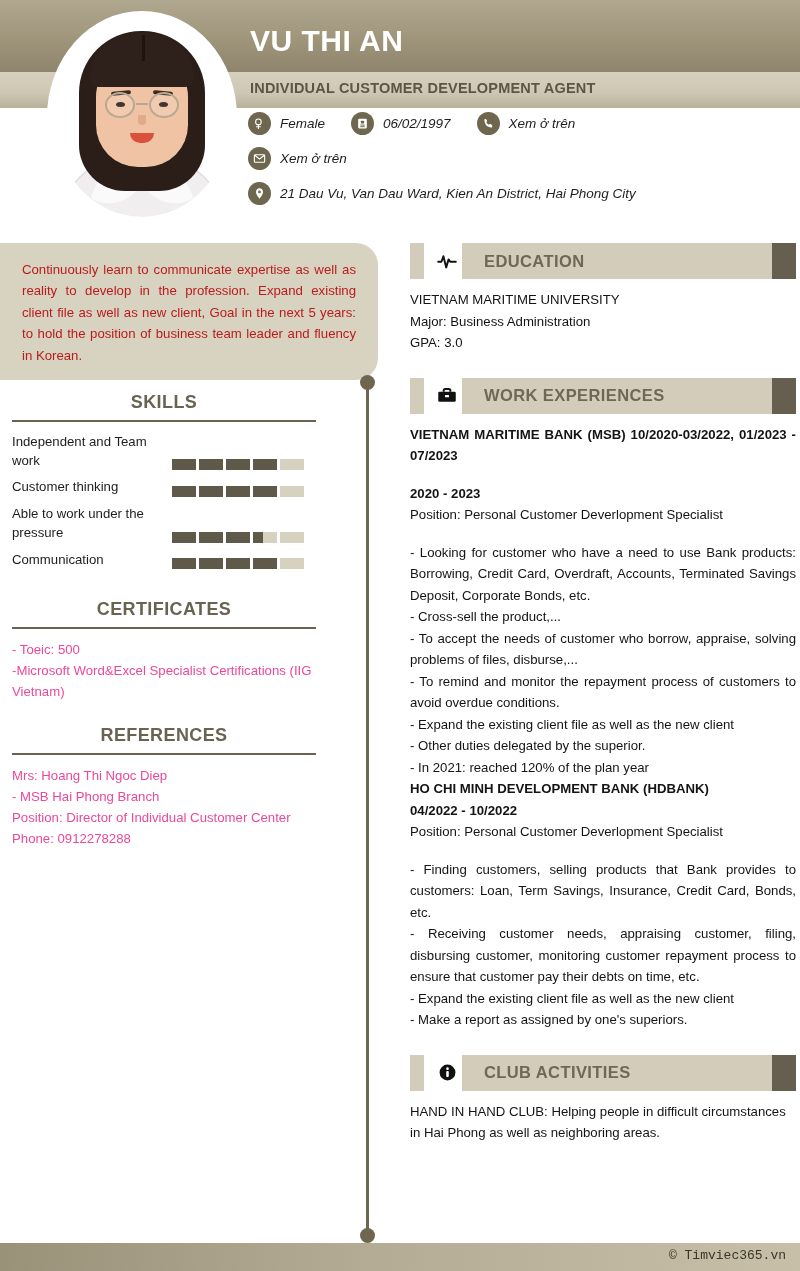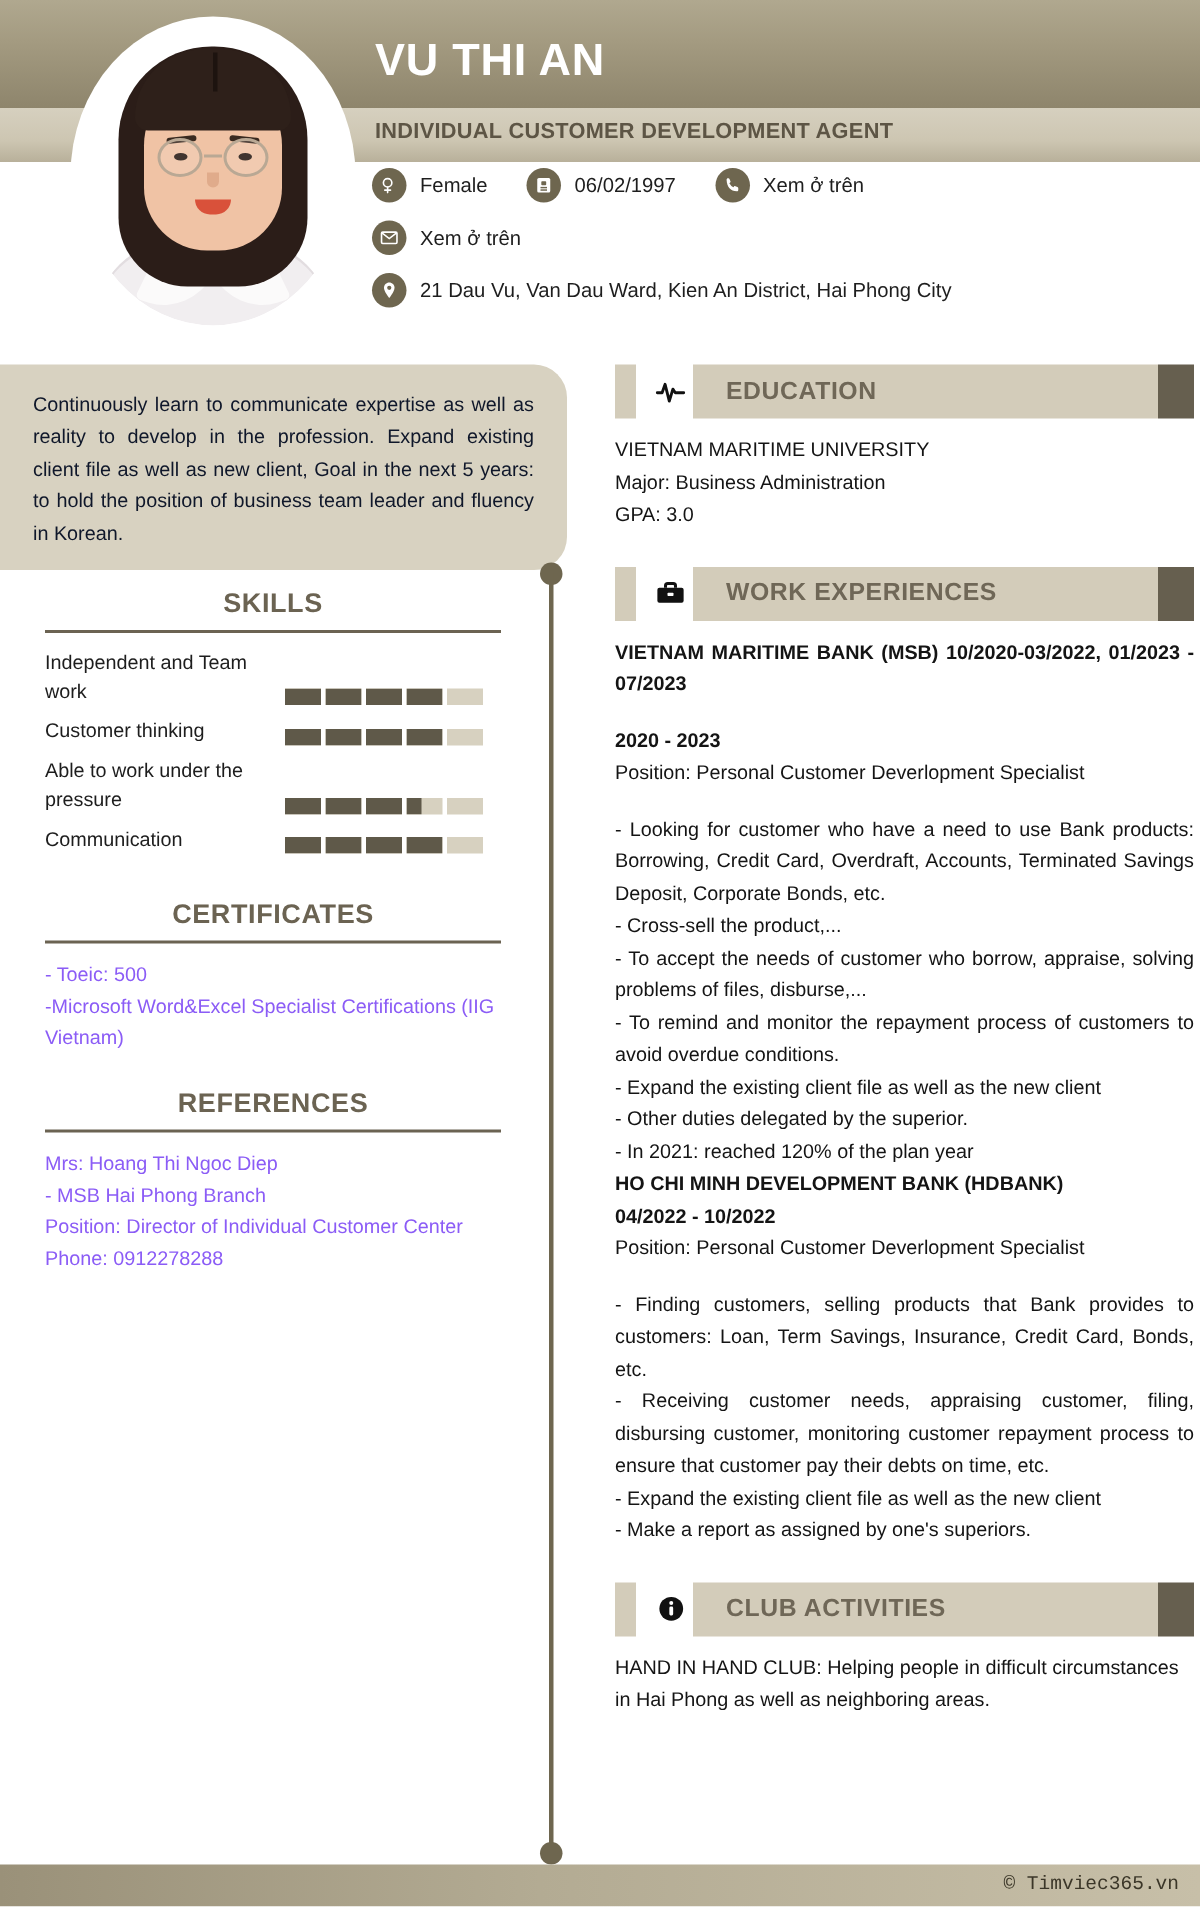--- a/index.html
+++ b/index.html
@@ -82,61 +82,61 @@
   .p-glassL, .p-glassR {
     position:absolute; top:75px; width:30px; height:26px;
     border:2px solid #b9a894; border-radius:50%; background: rgba(255,255,255,0.12);
   }
   .p-glassL { left:52px; } .p-glassR { right:52px; }
   .p-bridge { position:absolute; top:86px; left:50%; transform:translateX(-50%); width:12px; height:2px; background:#b9a894; }
   .p-nose { position:absolute; top:98px; left:50%; transform:translateX(-50%); width:8px; height:10px; background:#e0ab8b; border-radius:0 0 6px 6px; }
   .p-mouth { position:absolute; top:116px; left:50%; transform:translateX(-50%); width:24px; height:10px; background:#d9513a; border-radius:0 0 14px 14px; }
 
   
-  .contacts { position: absolute; left: 248px; top: 112px; width: 540px; }
+  .contacts { position: absolute; left: 248px; top: 112px; width: 540px; font-style: italic; }
   .c-row { display: flex; align-items: center; margin-bottom: 12px; }
   .c-item { display: flex; align-items: center; margin-right: 26px; }
   .c-ico {
     width: 23px; height: 23px; border-radius: 50%;
     background: #6e664f; color: #fff;
     display: flex; align-items: center; justify-content: center;
     font-size: 12px; flex: none; margin-right: 9px;
   }
   .c-ico svg { display: block; }
   .c-txt { font-size: 13.5px; color: #1e1e1e; white-space: nowrap; }
 
   
   .summary {
     position: absolute; left: 0; top: 243px; width: 378px; min-height: 125px;
     background: #d8d2c1; border-radius: 0 22px 22px 0;
     padding: 16px 22px 14px 22px;
   }
   .summary p {
-    font-size: 13.2px; line-height: 1.62; color: #0f172a; text-align: justify;
+    font-size: 13.2px; line-height: 1.62; color: #b91c1c; text-align: justify;
   }
 
   
   .tl-line { position: absolute; left: 366px; top: 382px; width: 3px; height: 852px; background: #6e664f; }
   .tl-dot-top { position: absolute; left: 360px; top: 375px; width: 15px; height: 15px; border-radius: 50%; background: #6e664f; }
   .tl-dot-bot { position: absolute; left: 360px; top: 1228px; width: 15px; height: 15px; border-radius: 50%; background: #6e664f; }
 
   
-  .left { position: absolute; left: 30px; top: 392px; width: 304px; }
+  .left { position: absolute; left: 12px; top: 392px; width: 304px; }
   .l-head {
     font-size: 18px; font-weight: bold; color: #6b6352;
     text-align: center; letter-spacing: 0.4px; padding-bottom: 7px;
   }
   .l-rule { height: 2px; background: #6b6352; margin-bottom: 11px; }
   .skill-row { display: flex; align-items: flex-end; margin-bottom: 8px; }
   .skill-name { font-size: 13.2px; color: #1d1d1d; width: 160px; line-height: 1.42; }
   .skill-bar { display: flex; gap: 3px; margin-top: 3px; }
   .seg { width: 24px; height: 11px; background: #d7d1c0; position: relative; overflow: hidden; }
   .seg > i { position: absolute; left:0; top:0; bottom:0; background: #5f5949; display:block; }
   .block-gap { height: 22px; }
-  .l-body { font-size: 13.2px; color: #8b5cf6; line-height: 1.52; }
+  .l-body { font-size: 13.2px; color: #ec4899; line-height: 1.52; }
   .l-body div { margin-bottom: 1px; }
 
   
   .right { position: absolute; left: 410px; top: 243px; width: 386px; }
   .sec-head { position: relative; height: 36px; margin-bottom: 10px; }
   .sh-tab { position: absolute; left: 0; top: 0; width: 14px; height: 36px; background: #d3ccba; }
   .sh-icon {
     position: absolute; left: 22px; top: 0; height: 36px; width: 30px;
     display: flex; align-items: center; justify-content: center; color: #111;
   }

